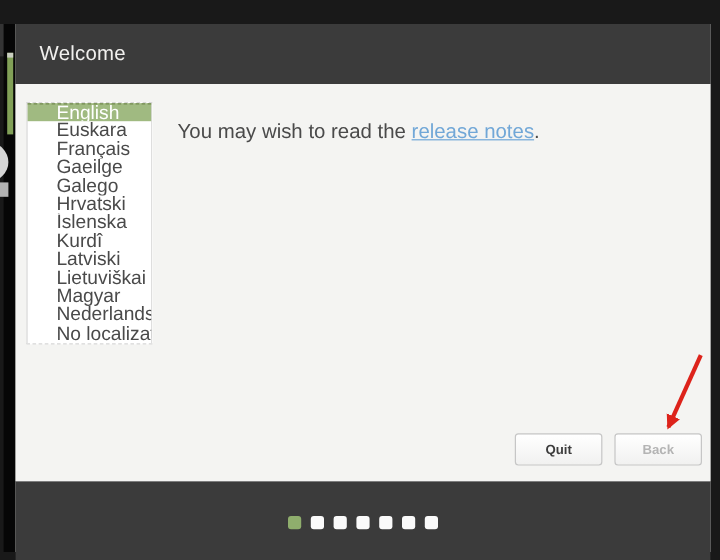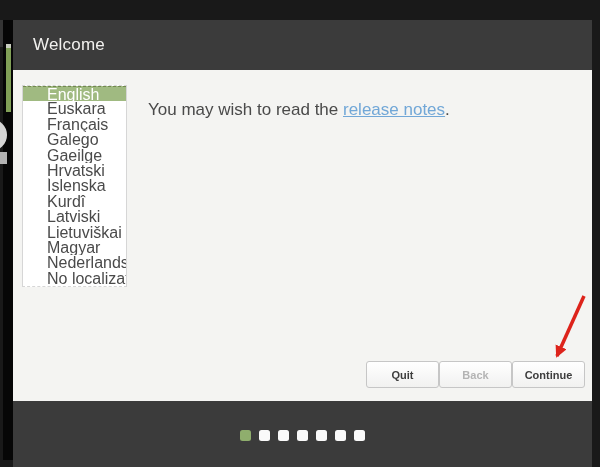--- a/index.html
+++ b/index.html
@@ -33,21 +33,21 @@
     height:15.4px; line-height:15.4px; padding-left:24px; font-size:16px; color:var(--text_dark);
     white-space:nowrap; overflow:hidden; cursor:default;
   }
   .lang-item.selected {
     background:var(--selection_green); color:var(--selection_text); border-top:1px dashed #72894f;
   }
 
   .notes { position:absolute; left:135px; top:30px; font-size:17px; color:var(--text_dark); }
   .notes a { color:var(--link_blue); text-decoration:underline; cursor:pointer; }
 
-  .button-row { position:absolute; right:7px; top:291px; display:flex; }
+  .button-row { position:absolute; right:7px; top:291px; display:flex; gap:10px; }
   .btn {
     width:73px; height:27px; border:1px solid var(--button_border); border-radius:3px;
     background:linear-gradient(#ffffff,#f1f1f0); font-family:"Liberation Sans",sans-serif;
     font-size:11px; font-weight:700; color:var(--button_text); cursor:pointer;
   }
   .btn:disabled { color:var(--button_text_disabled); cursor:default; }
 
   .footer {
     height:66px; background:var(--footer_bg); display:flex; align-items:center; justify-content:center;
   }
@@ -73,40 +73,39 @@
   <div class="window">
     <div class="header">
       <span class="title">Welcome</span>
     </div>
 
     <div class="content">
       <div class="lang-list">
           <div class="lang-item selected">English</div>
           <div class="lang-item">Euskara</div>
           <div class="lang-item">Français</div>
+          <div class="lang-item">Gaeilge</div>
           <div class="lang-item">Galego</div>
-          <div class="lang-item">Gaeilge</div>
           <div class="lang-item">Hrvatski</div>
           <div class="lang-item">Íslenska</div>
           <div class="lang-item">Kurdî</div>
           <div class="lang-item">Latviski</div>
           <div class="lang-item">Lietuviškai</div>
           <div class="lang-item">Magyar</div>
           <div class="lang-item">Nederlands</div>
           <div class="lang-item">No localization (UTF-8)</div>
         </div>
 
       <div class="notes">
         <span>You may wish to read the </span><a>release notes</a><span>.</span>
       </div>
 
       <div class="button-row">
         <button class="btn">Quit</button>
         <button class="btn" disabled="">Back</button>
-        <button class="btn">Continue</button>
       </div>
     </div>
 
     <div class="footer">
       <div class="dots">
           <span class="dot active"></span>
           <span class="dot"></span>
           <span class="dot"></span>
           <span class="dot"></span>
           <span class="dot"></span>

